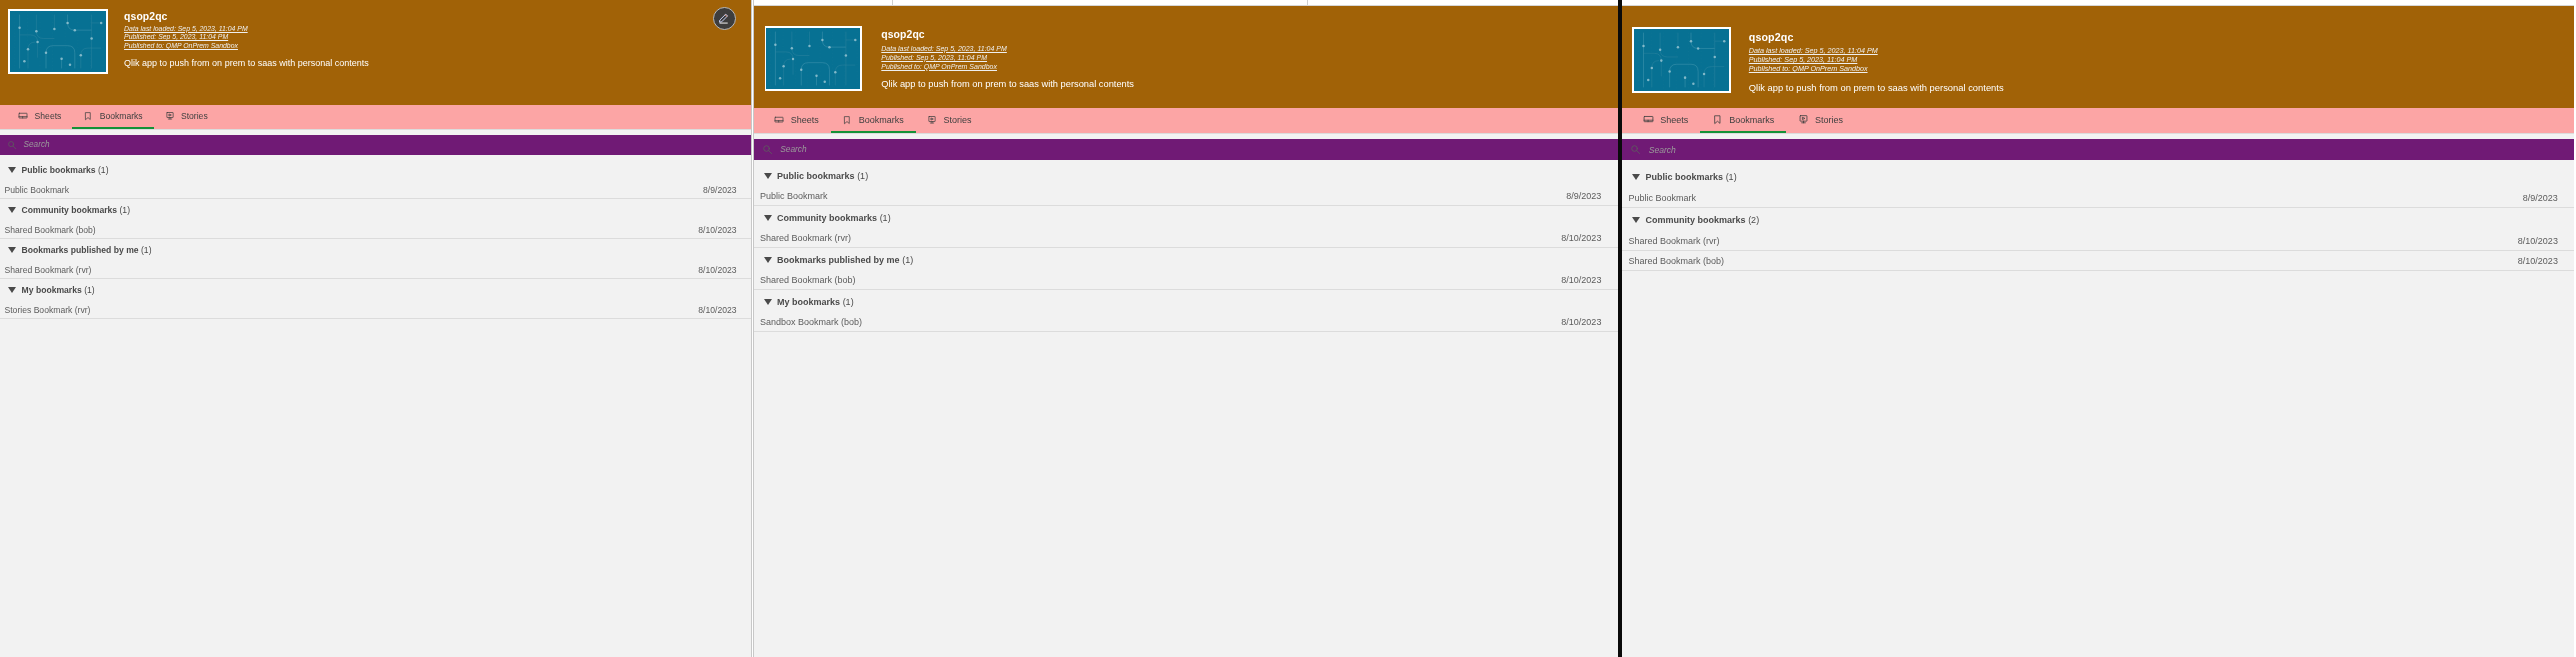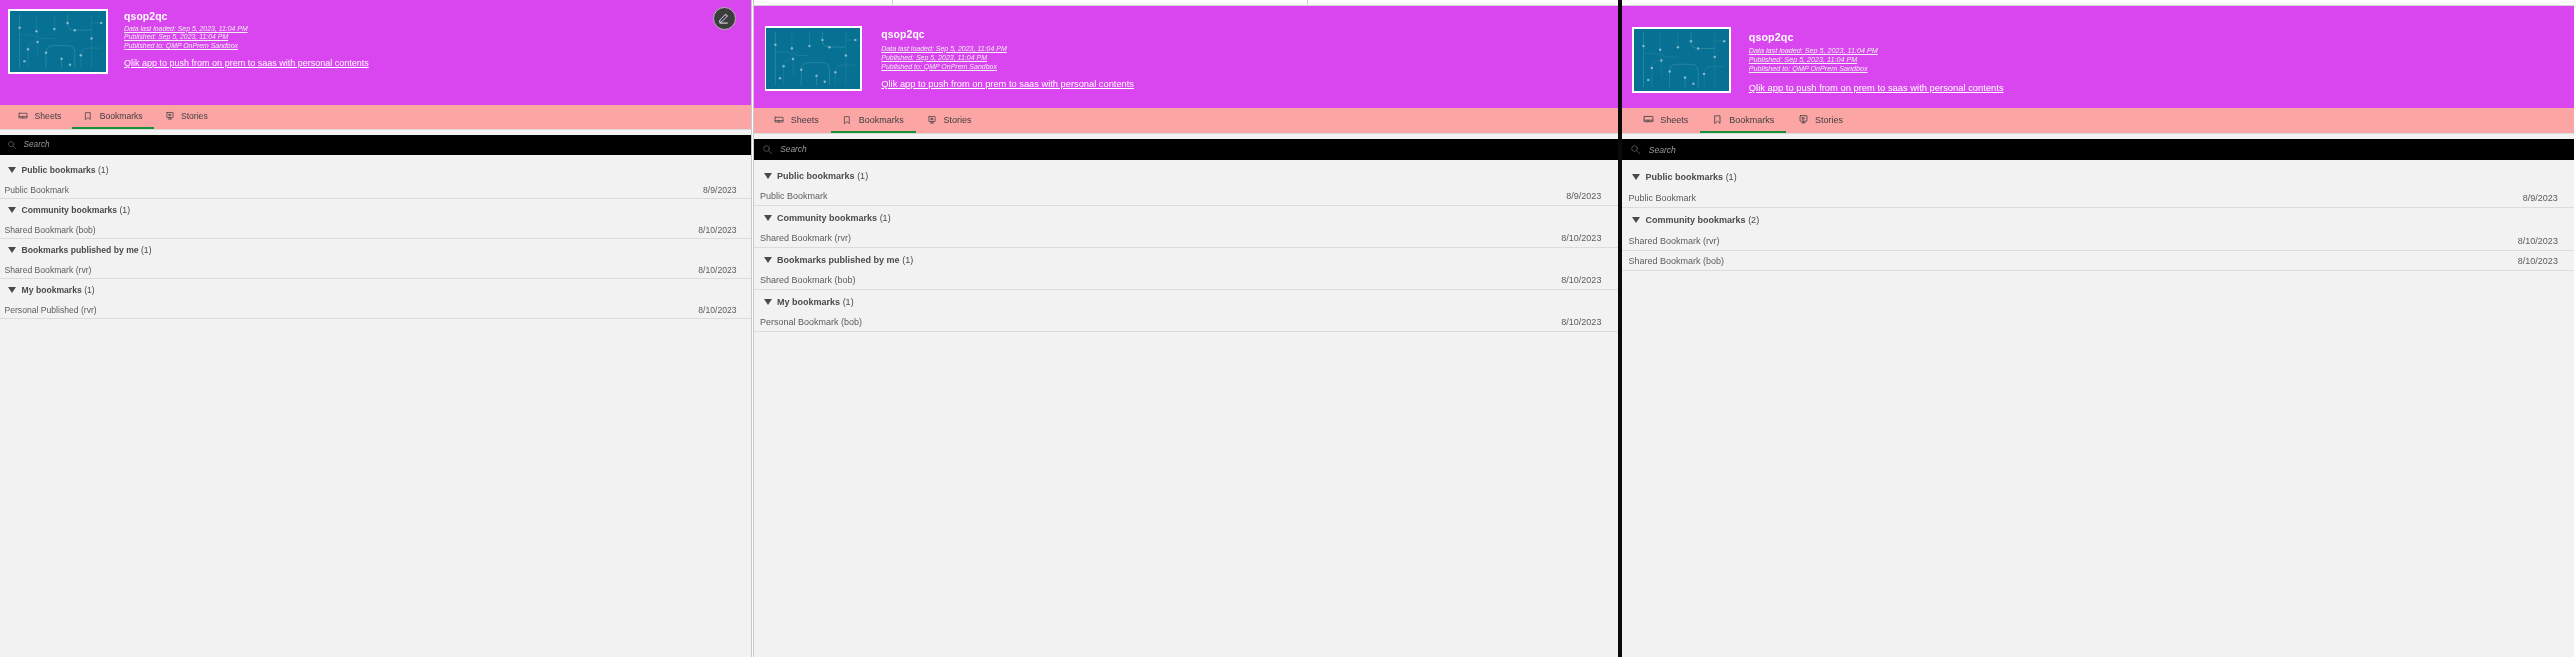--- a/index.html
+++ b/index.html
@@ -25,34 +25,34 @@
   .panel-2 { width: 864px; }
   .sep-thick { width: 4.5px; height: 658px; background: #0a0a0a; flex: 0 0 auto; }
   .panel-3 { width: 952px; }
 
   
   .top-strip { height: 6.3px; background: #ffffff; border-bottom: 0.9px solid #d6d6d6; flex: 0 0 auto; position: relative; }
   .top-strip .tick { position: absolute; top: 0; bottom: 0; width: 0.9px; background: #cfcfcf; }
 
   
   .app-header {
-    background: #d946ef;
+    background: #a16207;
     flex: 0 0 auto;
     position: relative;
     display: flex;
     align-items: flex-start;
   }
   .thumb-wrap { flex: 0 0 auto; background: #ffffff; padding: 1.8px; }
   .thumb { background: #077193; position: relative; overflow: hidden; }
   .thumb svg { display: block; width: 100%; height: 100%; }
 
   .meta { flex: 1 1 auto; color: #ffffff; }
   .app-title { font-weight: bold; color: #ffffff; letter-spacing: 0.1px; }
   .meta-line { font-style: italic; color: #efefef; white-space: nowrap; text-decoration: underline; }
-  .app-desc { color: #ffffff; white-space: nowrap; text-decoration: underline; }
+  .app-desc { color: #ffffff; white-space: nowrap; }
 
   .edit-btn {
     position: absolute;
     border-radius: 50%;
     border: 0.9px solid #b9b9b9;
     background: #3d3d3d;
     display: flex; align-items: center; justify-content: center;
     cursor: pointer;
   }
 
@@ -71,21 +71,21 @@
     cursor: pointer;
     white-space: nowrap;
   }
   .tab.active { border-bottom-color: #149137; }
   .tab .tico { display: inline-flex; align-items: center; justify-content: center; }
   .tab .tico svg { display: block; }
 
   
   .searchzone { background: #f2f2f2; flex: 0 0 auto; display: flex; align-items: center; }
   .searchbox {
-    background: #000000;
+    background: #701a75;
     display: flex; align-items: center;
     width: 100%;
     border: none;
     cursor: text;
   }
   .searchbox svg { display: block; flex: 0 0 auto; }
   .search-ph { color: #9a9a9a; font-style: italic; }
 
   
   .list { flex: 1 1 auto; background: #f2f2f2; overflow: hidden; }
@@ -286,21 +286,21 @@
           <span class="rname">Shared Bookmark (bob)</span>
           <span class="rdate">8/10/2023</span>
         </div>
         <div class="grp"><span class="caret"></span><span class="gtext">Bookmarks published by me</span>&nbsp;<span class="gcount">(1)</span></div>
         <div class="row">
           <span class="rname">Shared Bookmark (rvr)</span>
           <span class="rdate">8/10/2023</span>
         </div>
         <div class="grp"><span class="caret"></span><span class="gtext">My bookmarks</span>&nbsp;<span class="gcount">(1)</span></div>
         <div class="row">
-          <span class="rname">Personal Published (rvr)</span>
+          <span class="rname">Stories Bookmark (rvr)</span>
           <span class="rdate">8/10/2023</span>
         </div>
       </div>
     </div>
     <div class="sep-thin"></div>
     <div class="panel panel-2">
       <div class="top-strip">
         <div class="tick" style="left: 138px;"></div>
         <div class="tick" style="left: 553px;"></div>
       </div>
@@ -406,21 +406,21 @@
           <span class="rname">Shared Bookmark (rvr)</span>
           <span class="rdate">8/10/2023</span>
         </div>
         <div class="grp"><span class="caret"></span><span class="gtext">Bookmarks published by me</span>&nbsp;<span class="gcount">(1)</span></div>
         <div class="row">
           <span class="rname">Shared Bookmark (bob)</span>
           <span class="rdate">8/10/2023</span>
         </div>
         <div class="grp"><span class="caret"></span><span class="gtext">My bookmarks</span>&nbsp;<span class="gcount">(1)</span></div>
         <div class="row">
-          <span class="rname">Personal Bookmark (bob)</span>
+          <span class="rname">Sandbox Bookmark (bob)</span>
           <span class="rdate">8/10/2023</span>
         </div>
       </div>
     </div>
     <div class="sep-thick"></div>
     <div class="panel panel-3">
       <div class="top-strip"></div>
       <div class="app-header">
         <div class="thumb-wrap">
           <div class="thumb">

